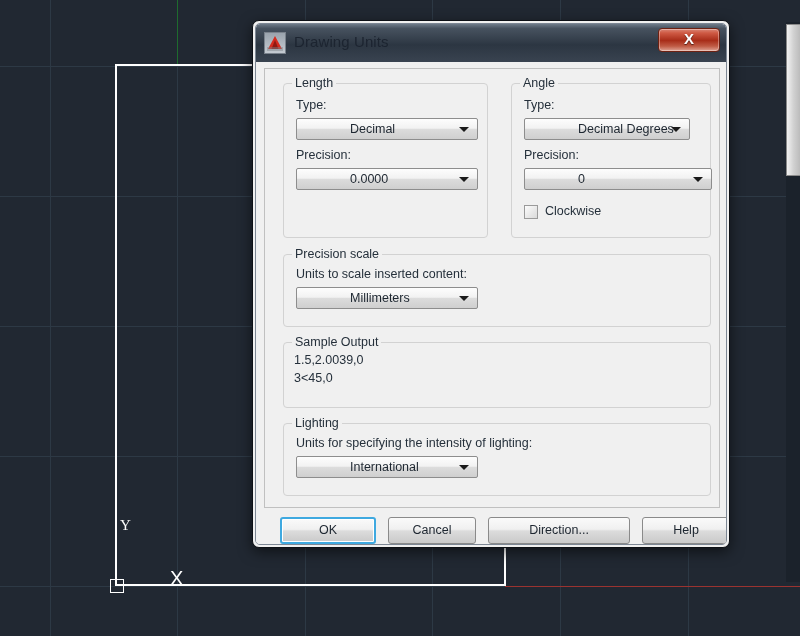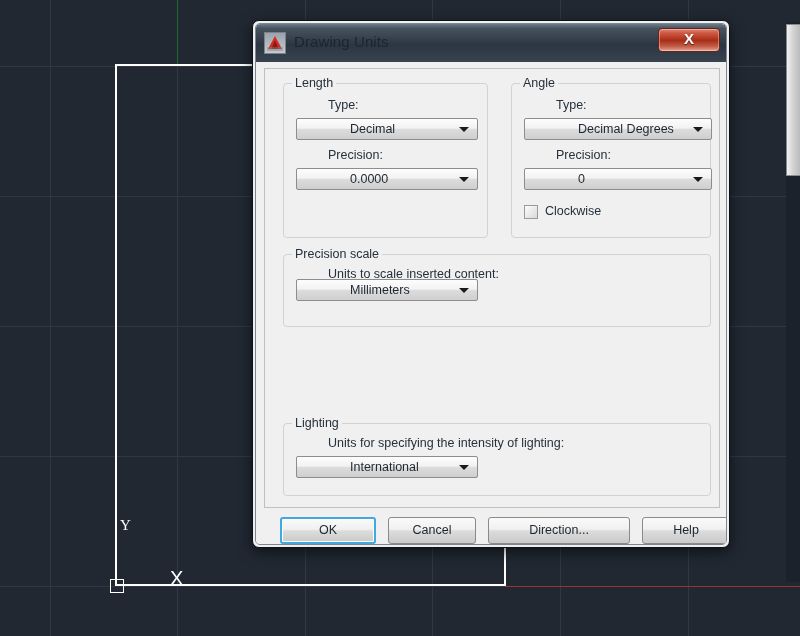--- a/index.html
+++ b/index.html
@@ -186,21 +186,20 @@
     font-size: 12.5px;
     color: #25303b;
     font-family: "Liberation Sans", sans-serif;
   }
   .field-label {
     position: absolute;
     font-size: 12.5px;
     color: #25303b;
     font-family: "Liberation Sans", sans-serif;
     white-space: nowrap;
-    margin-left: 32px;
   }
 
   
   .combo {
     position: absolute;
     height: 22px;
     background: linear-gradient(to bottom, #fdfdfd 0%, #f2f2f2 46%, #dcdcdc 52%, #cfcfcf 100%);
     border: 1px solid #8d8d8d;
     border-radius: 2px;
     box-sizing: border-box;
@@ -352,44 +351,49 @@
           <span class="field-label" style="left:12px; top:64px;">Precision:</span>
           <div class="combo" style="left:12px; top:84px; width:182px;">
             <span class="val">0.0000</span>
             <span class="arrow"></span>
           </div>
         </div>
 
         <div class="groupbox" style="left:246px; top:14px; width:200px; height:155px;">
           <span class="legend">Angle</span>
           <span class="field-label" style="left:12px; top:14px;">Type:</span>
-          <div class="combo" style="left:12px; top:34px; width:188px;">
+          <div class="combo" style="left:12px; top:34px; width:166px;">
             <span class="val">Decimal Degrees</span>
             <span class="arrow"></span>
           </div>
           <span class="field-label" style="left:12px; top:64px;">Precision:</span>
           <div class="combo" style="left:12px; top:84px; width:188px;">
             <span class="val">0</span>
             <span class="arrow"></span>
           </div>
           <div class="checkbox-row" style="left:12px; top:120px;">
             <span class="checkbox-box"></span>
             <span class="checkbox-label">Clockwise</span>
           </div>
         </div>
 
         <div class="groupbox" style="left:18px; top:185px; width:428px; height:73px;">
           <span class="legend">Precision scale</span>
           <span class="field-label" style="left:12px; top:12px;">Units to scale inserted content:</span>
-          <div class="combo" style="left:12px; top:24px; width:182px;">
+          <div class="combo" style="left:12px; top:32px; width:182px;">
             <span class="val">Millimeters</span>
             <span class="arrow"></span>
           </div>
         </div>
 
+        <div class="groupbox" style="left:18px; top:273px; width:428px; height:66px;">
+          <span class="legend">Sample Output</span>
+          <span class="sample-line" style="left:10px; top:10px;">1.5,2.0039,0</span>
+          <span class="sample-line" style="left:10px; top:28px;">3&lt;45,0</span>
+        </div>
 
         <div class="groupbox" style="left:18px; top:354px; width:428px; height:73px;">
           <span class="legend">Lighting</span>
           <span class="field-label" style="left:12px; top:12px;">Units for specifying the intensity of lighting:</span>
           <div class="combo" style="left:12px; top:32px; width:182px;">
             <span class="val">International</span>
             <span class="arrow"></span>
           </div>
         </div>
 

